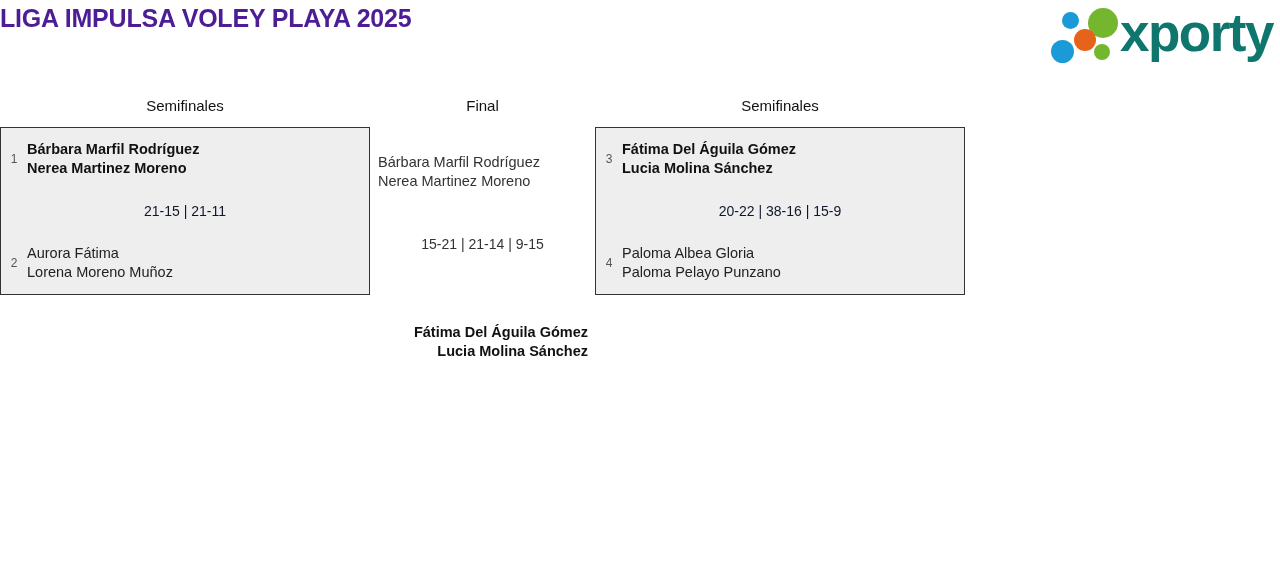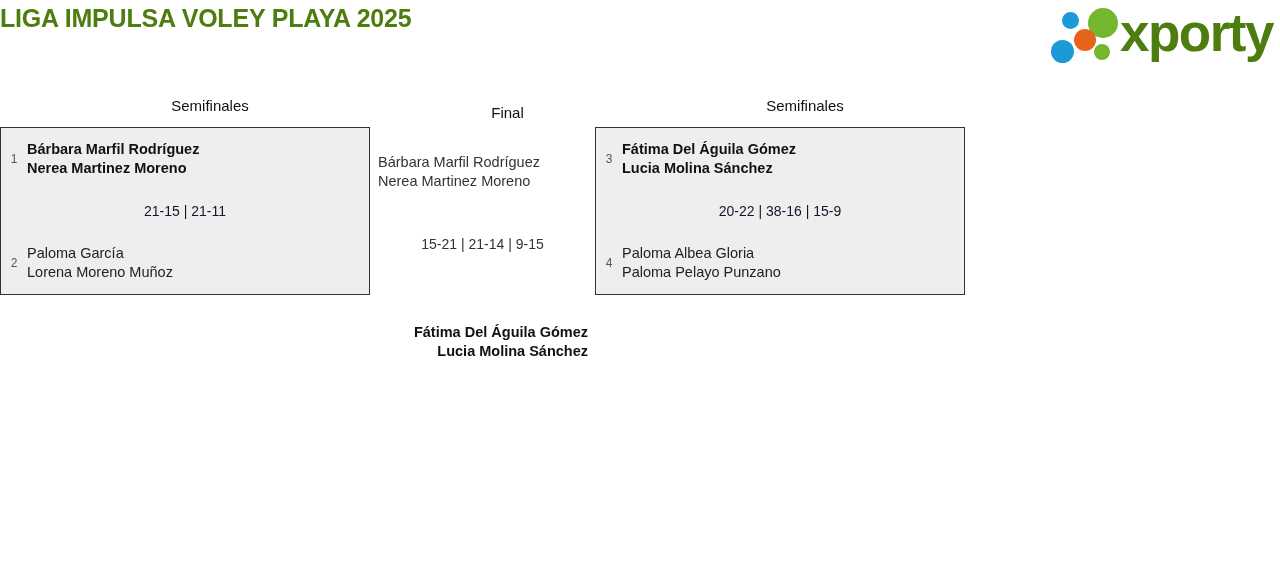--- a/index.html
+++ b/index.html
@@ -27,21 +27,21 @@
   .title-block {
     position: absolute;
     left: 0;
     top: 2px;
   }
   .title-line {
     font-size: 25px;
     font-weight: 700;
     line-height: 32px;
     letter-spacing: -0.2px;
-    color: #4d7c0f;
+    color: #4c1d95;
     white-space: nowrap;
   }
 
   
   .logo {
     position: absolute;
     left: 1048px;
     top: 6px;
     width: 228px;
     height: 58px;
@@ -59,44 +59,43 @@
   .dot-orange    { left: 26px; top: 23px; width: 22px; height: 22px; background: #e8631a; }
   .dot-blue-lg   { left: 3px;  top: 34px; width: 23px; height: 23px; background: #1a9ad7; }
   .dot-green-sm  { left: 46px; top: 38px; width: 16px; height: 16px; background: #74b72e; }
   .logo-word {
     position: absolute;
     left: 72px;
     top: -2px;
     font-size: 53px;
     line-height: 58px;
     font-weight: 700;
-    color: #4d7c0f;
+    color: #0f766e;
     letter-spacing: -1.5px;
   }
 
   
   .bracket {
     position: absolute;
     left: 0;
     top: 96px;
     width: 1280px;
     height: 280px;
   }
 
   .round-header {
     position: absolute;
     font-size: 15px;
     font-weight: 400;
     color: #111111;
     text-align: center;
     line-height: 20px;
-    padding-left: 25px;
   }
   .rh-left   { left: 0px;   top: 0px; width: 370px; }
-  .rh-center { left: 370px; top: 7px; width: 225px; }
+  .rh-center { left: 370px; top: 0px; width: 225px; }
   .rh-right  { left: 595px; top: 0px; width: 370px; }
 
   .match-box {
     position: absolute;
     background: #eeeeee;
     border: 1px solid #333333;
     box-sizing: border-box;
   }
   .box-left  { left: 0px;   top: 31px; width: 370px; height: 168px; }
   .box-right { left: 595px; top: 31px; width: 370px; height: 168px; }
@@ -220,21 +219,21 @@
         <span class="nm">Bárbara Marfil Rodríguez</span>
         <span class="nm">Nerea Martinez Moreno</span>
       </span>
     </div>
 
     <div class="box-score">21-15 | 21-11</div>
 
     <div class="team-row bottom">
       <span class="seed">2</span>
       <span class="team-names">
-        <span class="nm">Paloma García</span>
+        <span class="nm">Aurora Fátima</span>
         <span class="nm">Lorena Moreno Muñoz</span>
       </span>
     </div>
 
   </div>
 
   <div class="final-col">
 
     <div class="final-team">
       <span class="nm">Bárbara Marfil Rodríguez</span>

